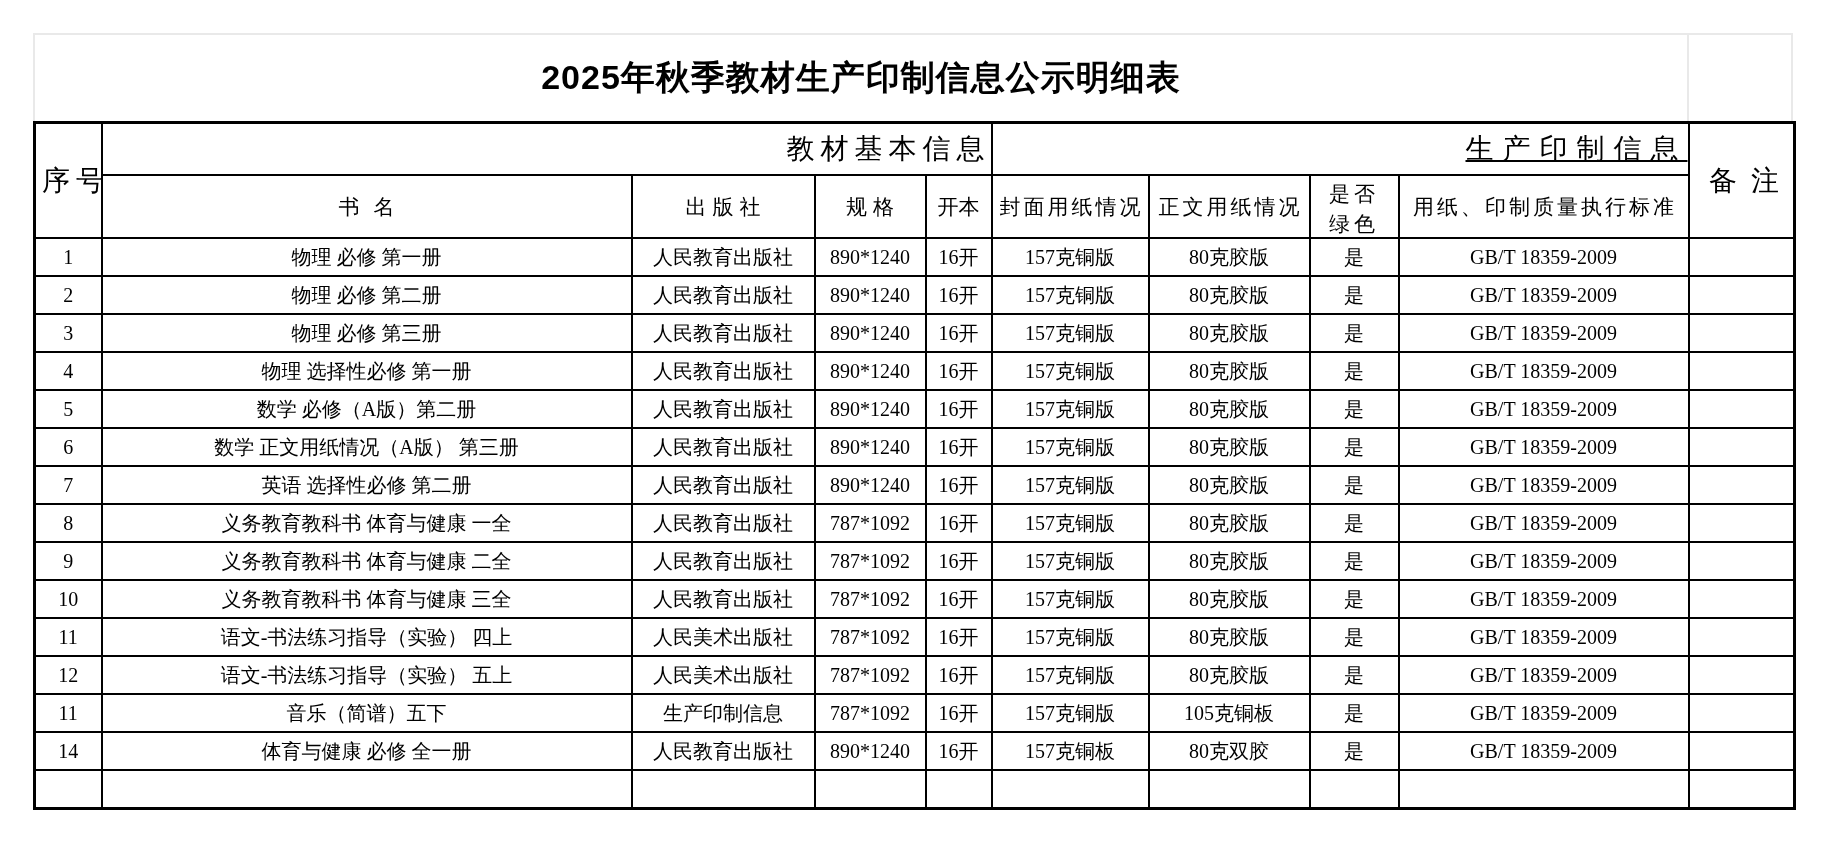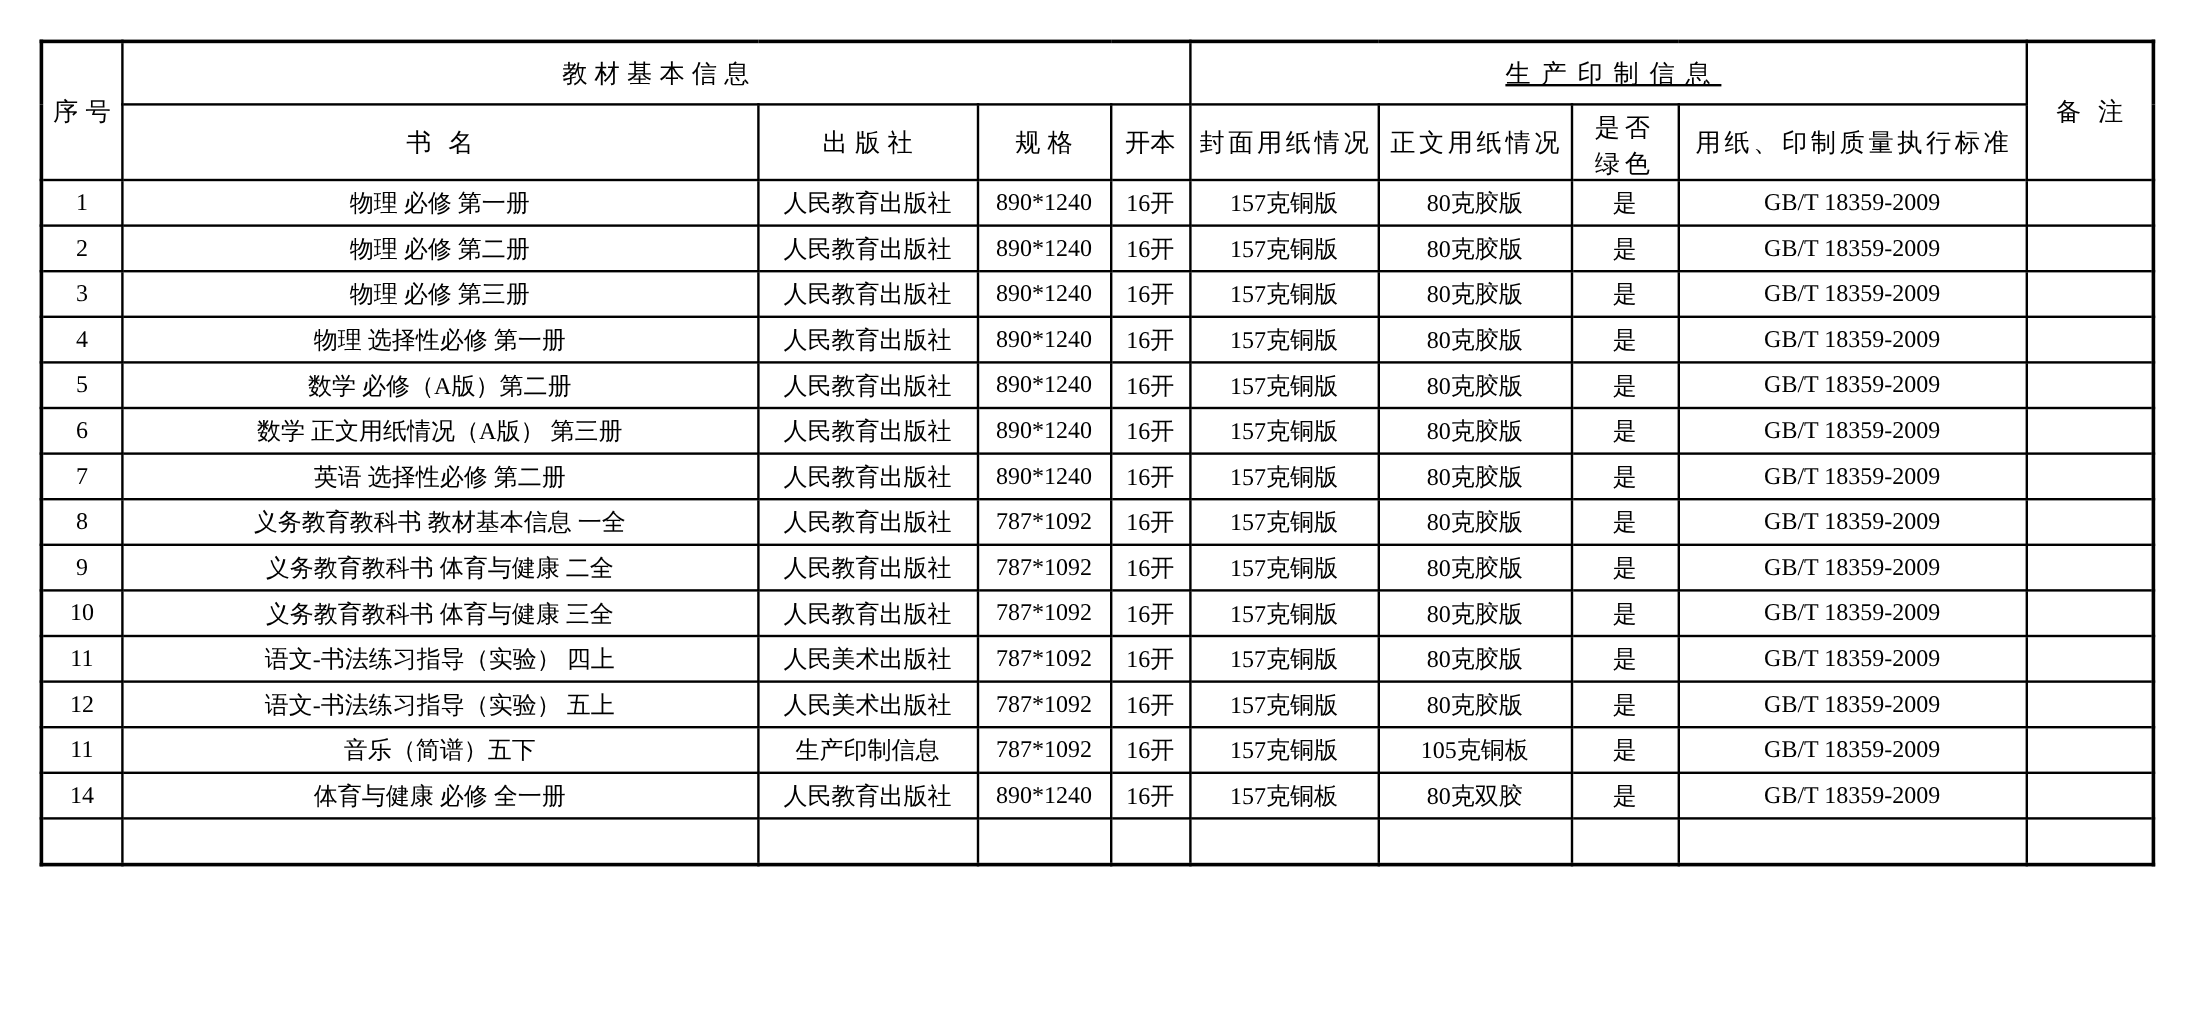--- a/index.html
+++ b/index.html
@@ -57,21 +57,21 @@
     border: 2px solid #000;
     padding: 0;
     text-align: center;
     vertical-align: middle;
     font-weight: normal;
     font-size: 20px;
     overflow: hidden;
     white-space: nowrap;
   }
   
-  tr.h1 th { height: 50px; font-size: 21px; }
+  tr.h1 th { height: 50px; font-size: 28px; text-align: right; }
   tr.h2 th { height: 61px; font-size: 21px; }
   th.sp-wide  { letter-spacing: 9px;  text-indent: 9px; text-decoration: underline; }
   th.sp-mid   { letter-spacing: 6px;  text-indent: 6px; }
   th.sp-big   { letter-spacing: 14px; text-indent: 14px; margin-left: 28px; }
   th.packed   { letter-spacing: 3px;  text-indent: 3px; }
   th.green-h {
     vertical-align: top;
     padding-top: 5px;
   }
   .green-clip {
@@ -96,20 +96,26 @@
     font-weight: bold;
     font-size: 21px;
   }
   td.c-seq { font-size: 20px; }
 </style>
 </head>
 <body>
 
 <div class="sheet">
 
+  <div class="title-block">
+    <div class="title-cell">
+      <span class="doc-title">2025年秋季教材生产印制信息公示明细表</span>
+    </div>
+    <div class="title-corner-cell"></div>
+  </div>
 
   <table class="main">
     <colgroup>
       <col style="width:67px">
         <col style="width:530px">
         <col style="width:183px">
       <col style="width:111px">
         <col style="width:66px">
         <col style="width:157px">
       <col style="width:161px">
@@ -217,21 +223,21 @@
     <td class="c-spec">890*1240</td>
     <td class="c-format">16开</td>
     <td class="c-cover">157克铜版</td>
     <td class="c-body">80克胶版</td>
     <td class="c-green">是</td>
     <td class="c-standard">GB/T 18359-2009</td>
     <td class="c-remark"></td>
   </tr>
         <tr>
     <td class="c-seq">8</td>
-    <td class="c-name">义务教育教科书 教材基本信息 一全</td>
+    <td class="c-name">义务教育教科书 体育与健康 一全</td>
     <td class="c-publisher">人民教育出版社</td>
     <td class="c-spec">787*1092</td>
     <td class="c-format">16开</td>
     <td class="c-cover">157克铜版</td>
     <td class="c-body">80克胶版</td>
     <td class="c-green">是</td>
     <td class="c-standard">GB/T 18359-2009</td>
     <td class="c-remark"></td>
   </tr>
         <tr>

